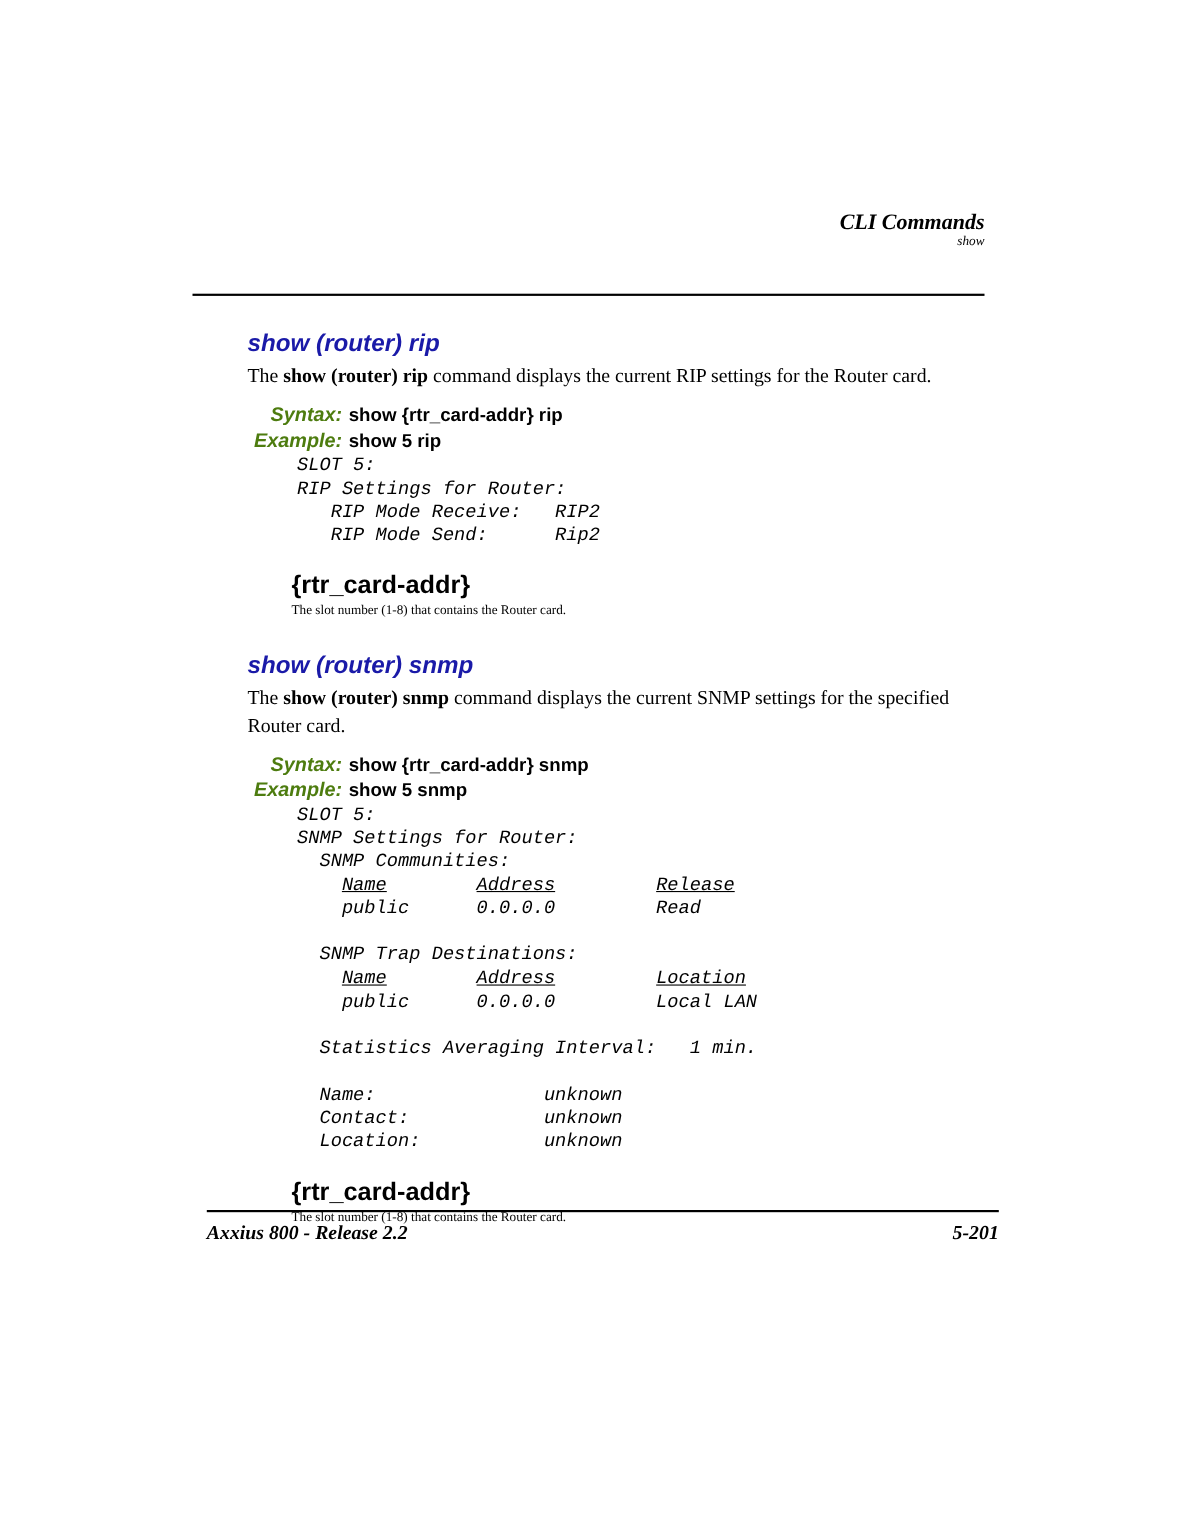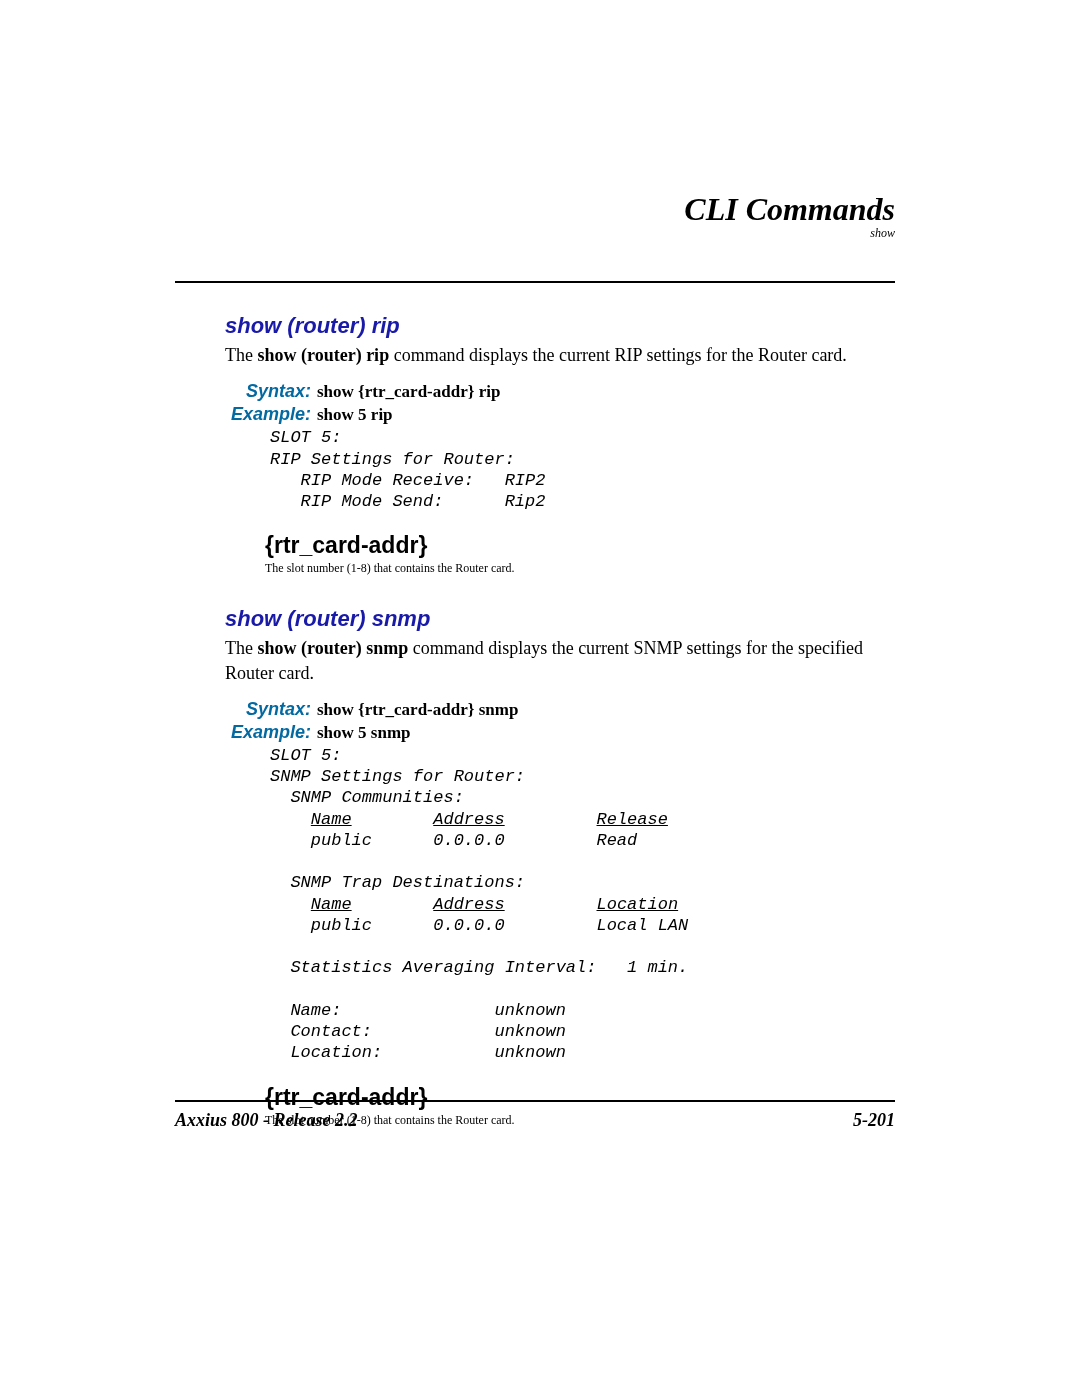--- a/index.html
+++ b/index.html
@@ -23,21 +23,21 @@
     width: 720px;
   }
   .hdr-line {
     border-top: 2px solid #000;
     margin-bottom: 4px;
   }
   .hdr-title {
     font-family: "Times New Roman", Times, serif;
     font-style: italic;
     font-weight: bold;
-    font-size: 32px;
+    font-size: 20px;
     text-align: right;
     margin-top: 6px;
   }
   .hdr-sub {
     font-family: "Times New Roman", Times, serif;
     font-style: italic;
     font-size: 12px;
     text-align: right;
     margin-top: -2px;
     margin-bottom: 40px;
@@ -64,28 +64,28 @@
   }
   .label-row {
     padding-left: 50px;
     margin-top: 2px;
     font-size: 18px;
   }
   .label-row .kw {
     font-family: Arial, Helvetica, sans-serif;
     font-style: italic;
     font-weight: bold;
-    color: #0369a1;
+    color: #4d7c0f;
     display: inline-block;
     width: 86px;
     text-align: right;
     margin-right: 6px;
   }
   .label-row .mono {
-    font-family: Liberation Serif, serif;
+    font-family: Liberation Sans, sans-serif;
     font-weight: bold;
     font-size: 17px;
     vertical-align: baseline;
   }
   .preblock {
     font-family: "Courier New", Courier, monospace;
     font-size: 17px;
     line-height: 1.25;
     white-space: pre;
     padding-left: 95px;
@@ -103,21 +103,21 @@
   .param-desc {
     font-family: Liberation Serif, serif;
     font-size: 12px;
     padding-left: 90px;
     margin-top: 2px;
     margin-bottom: 30px;
   }
   .u { text-decoration: underline; }
   .footer {
     position: absolute;
-    left: 175px;
+    left: 188px;
     width: 720px;
     top: 1100px;
   }
   .ftr-line {
     border-top: 2px solid #000;
   }
   .ftr-row {
     display: flex;
     justify-content: space-between;
     font-style: italic;

